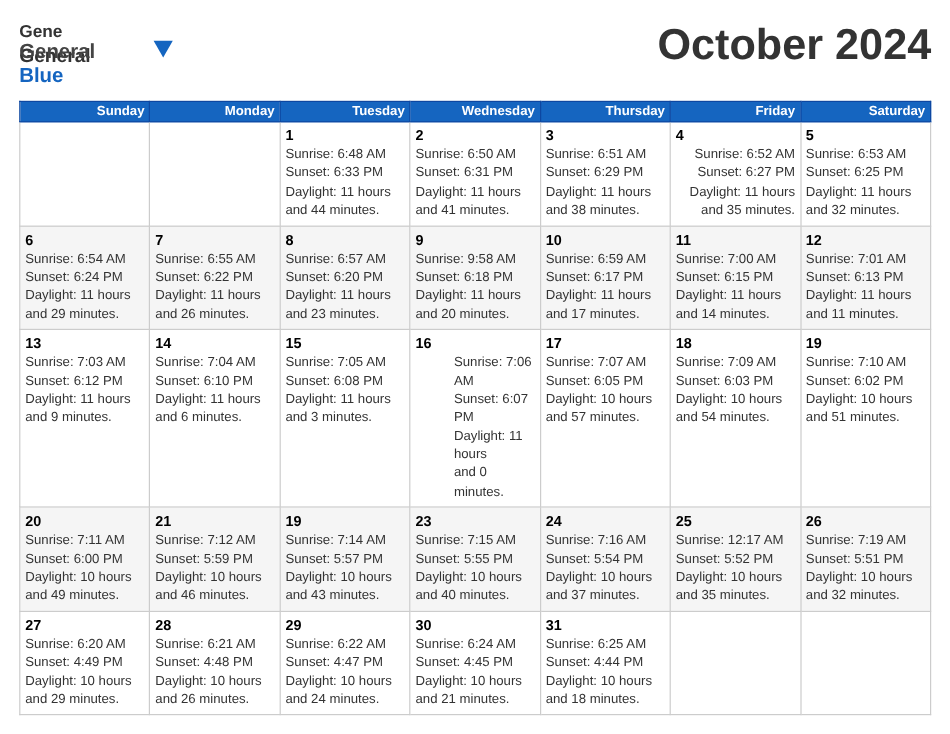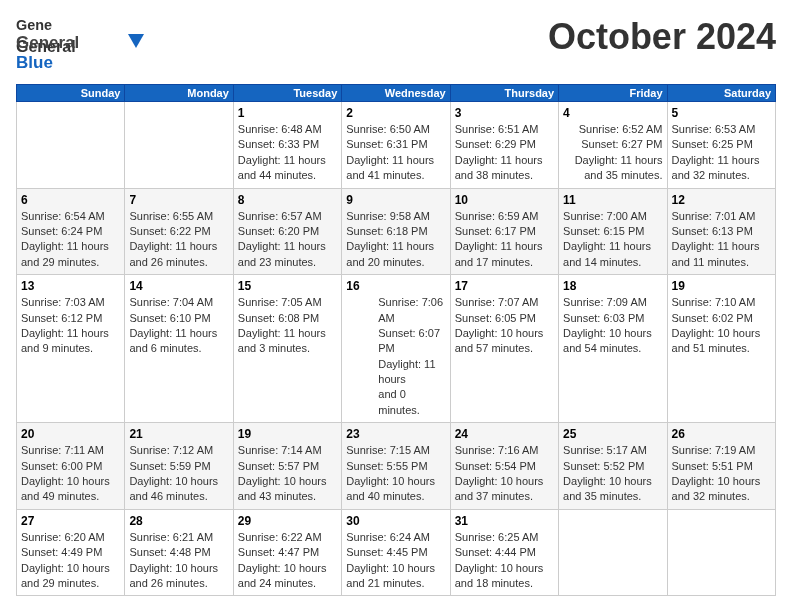--- a/index.html
+++ b/index.html
@@ -295,21 +295,21 @@
         </td>
         <td>
           <span class="day-number">24</span>
           <div class="day-info" style="white-space: pre-line;">Sunrise: 7:16 AM
 Sunset: 5:54 PM
 Daylight: 10 hours
 and 37 minutes.</div>
         </td>
         <td>
           <span class="day-number">25</span>
-          <div class="day-info" style="white-space: pre-line;">Sunrise: 5:17 AM
+          <div class="day-info" style="white-space: pre-line;">Sunrise: 12:17 AM
 Sunset: 5:52 PM
 Daylight: 10 hours
 and 35 minutes.</div>
         </td>
         <td>
           <span class="day-number">26</span>
           <div class="day-info" style="white-space: pre-line;">Sunrise: 7:19 AM
 Sunset: 5:51 PM
 Daylight: 10 hours
 and 32 minutes.</div>

